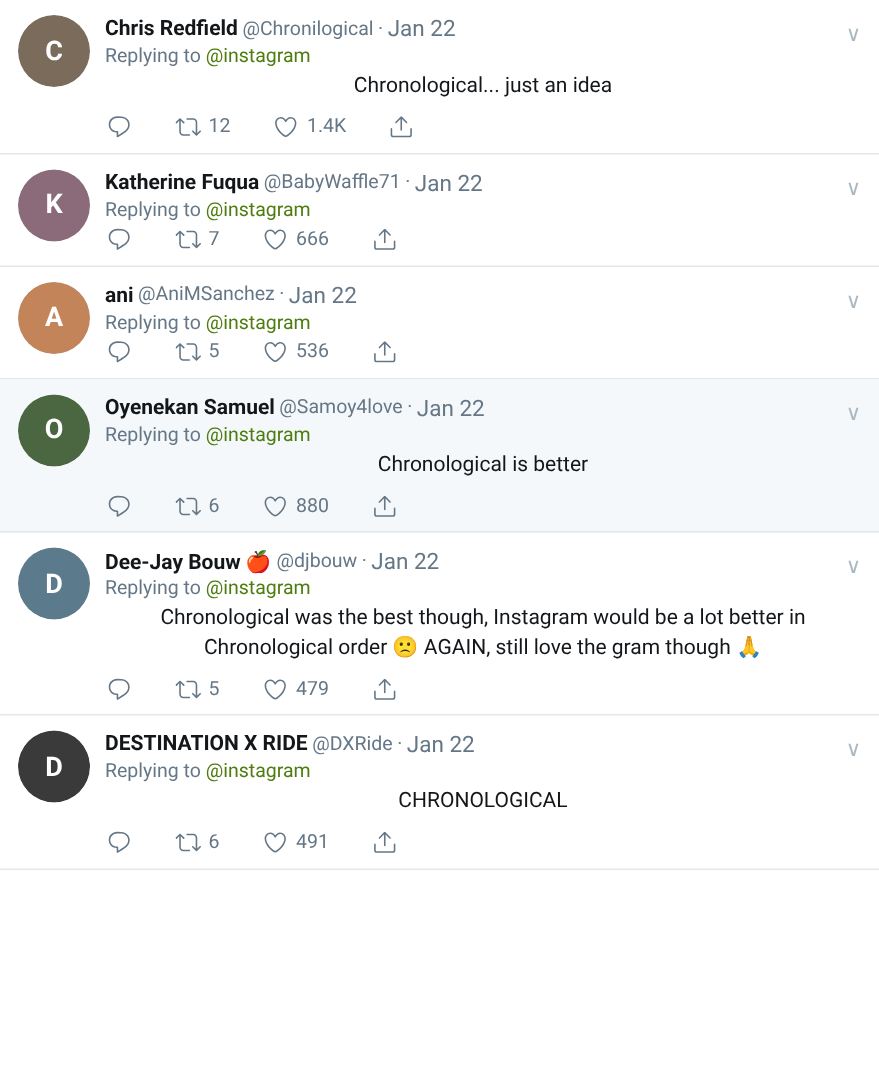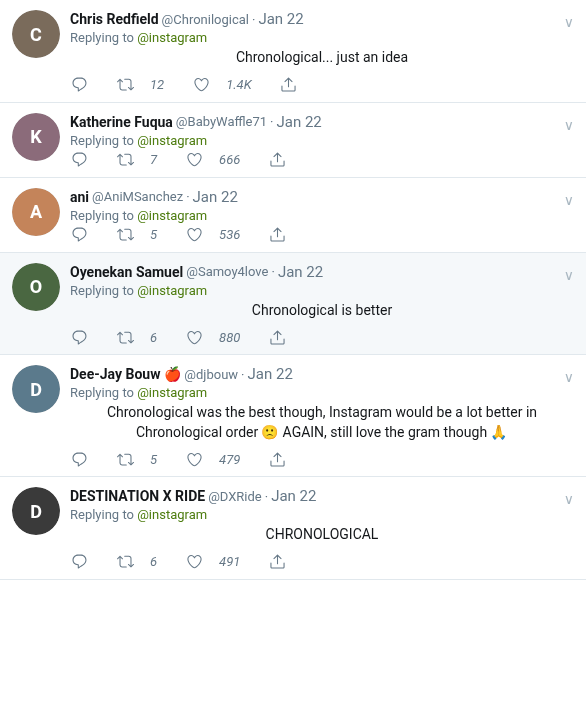--- a/index.html
+++ b/index.html
@@ -76,25 +76,24 @@
       text-align: center;
     }
     .actions {
       display: flex;
       align-items: center;
       gap: 28px;
     }
     .action-item {
       display: flex;
       align-items: center;
-      gap: 16px;
+      gap: 5px;
       color: #657786;
       font-size: 13px;
       cursor: pointer;
-      font-style: italic;
     }
     .action-icon {
       width: 18px;
       height: 18px;
       display: flex;
       align-items: center;
       justify-content: center;
     }
     .chevron {
       position: absolute;

